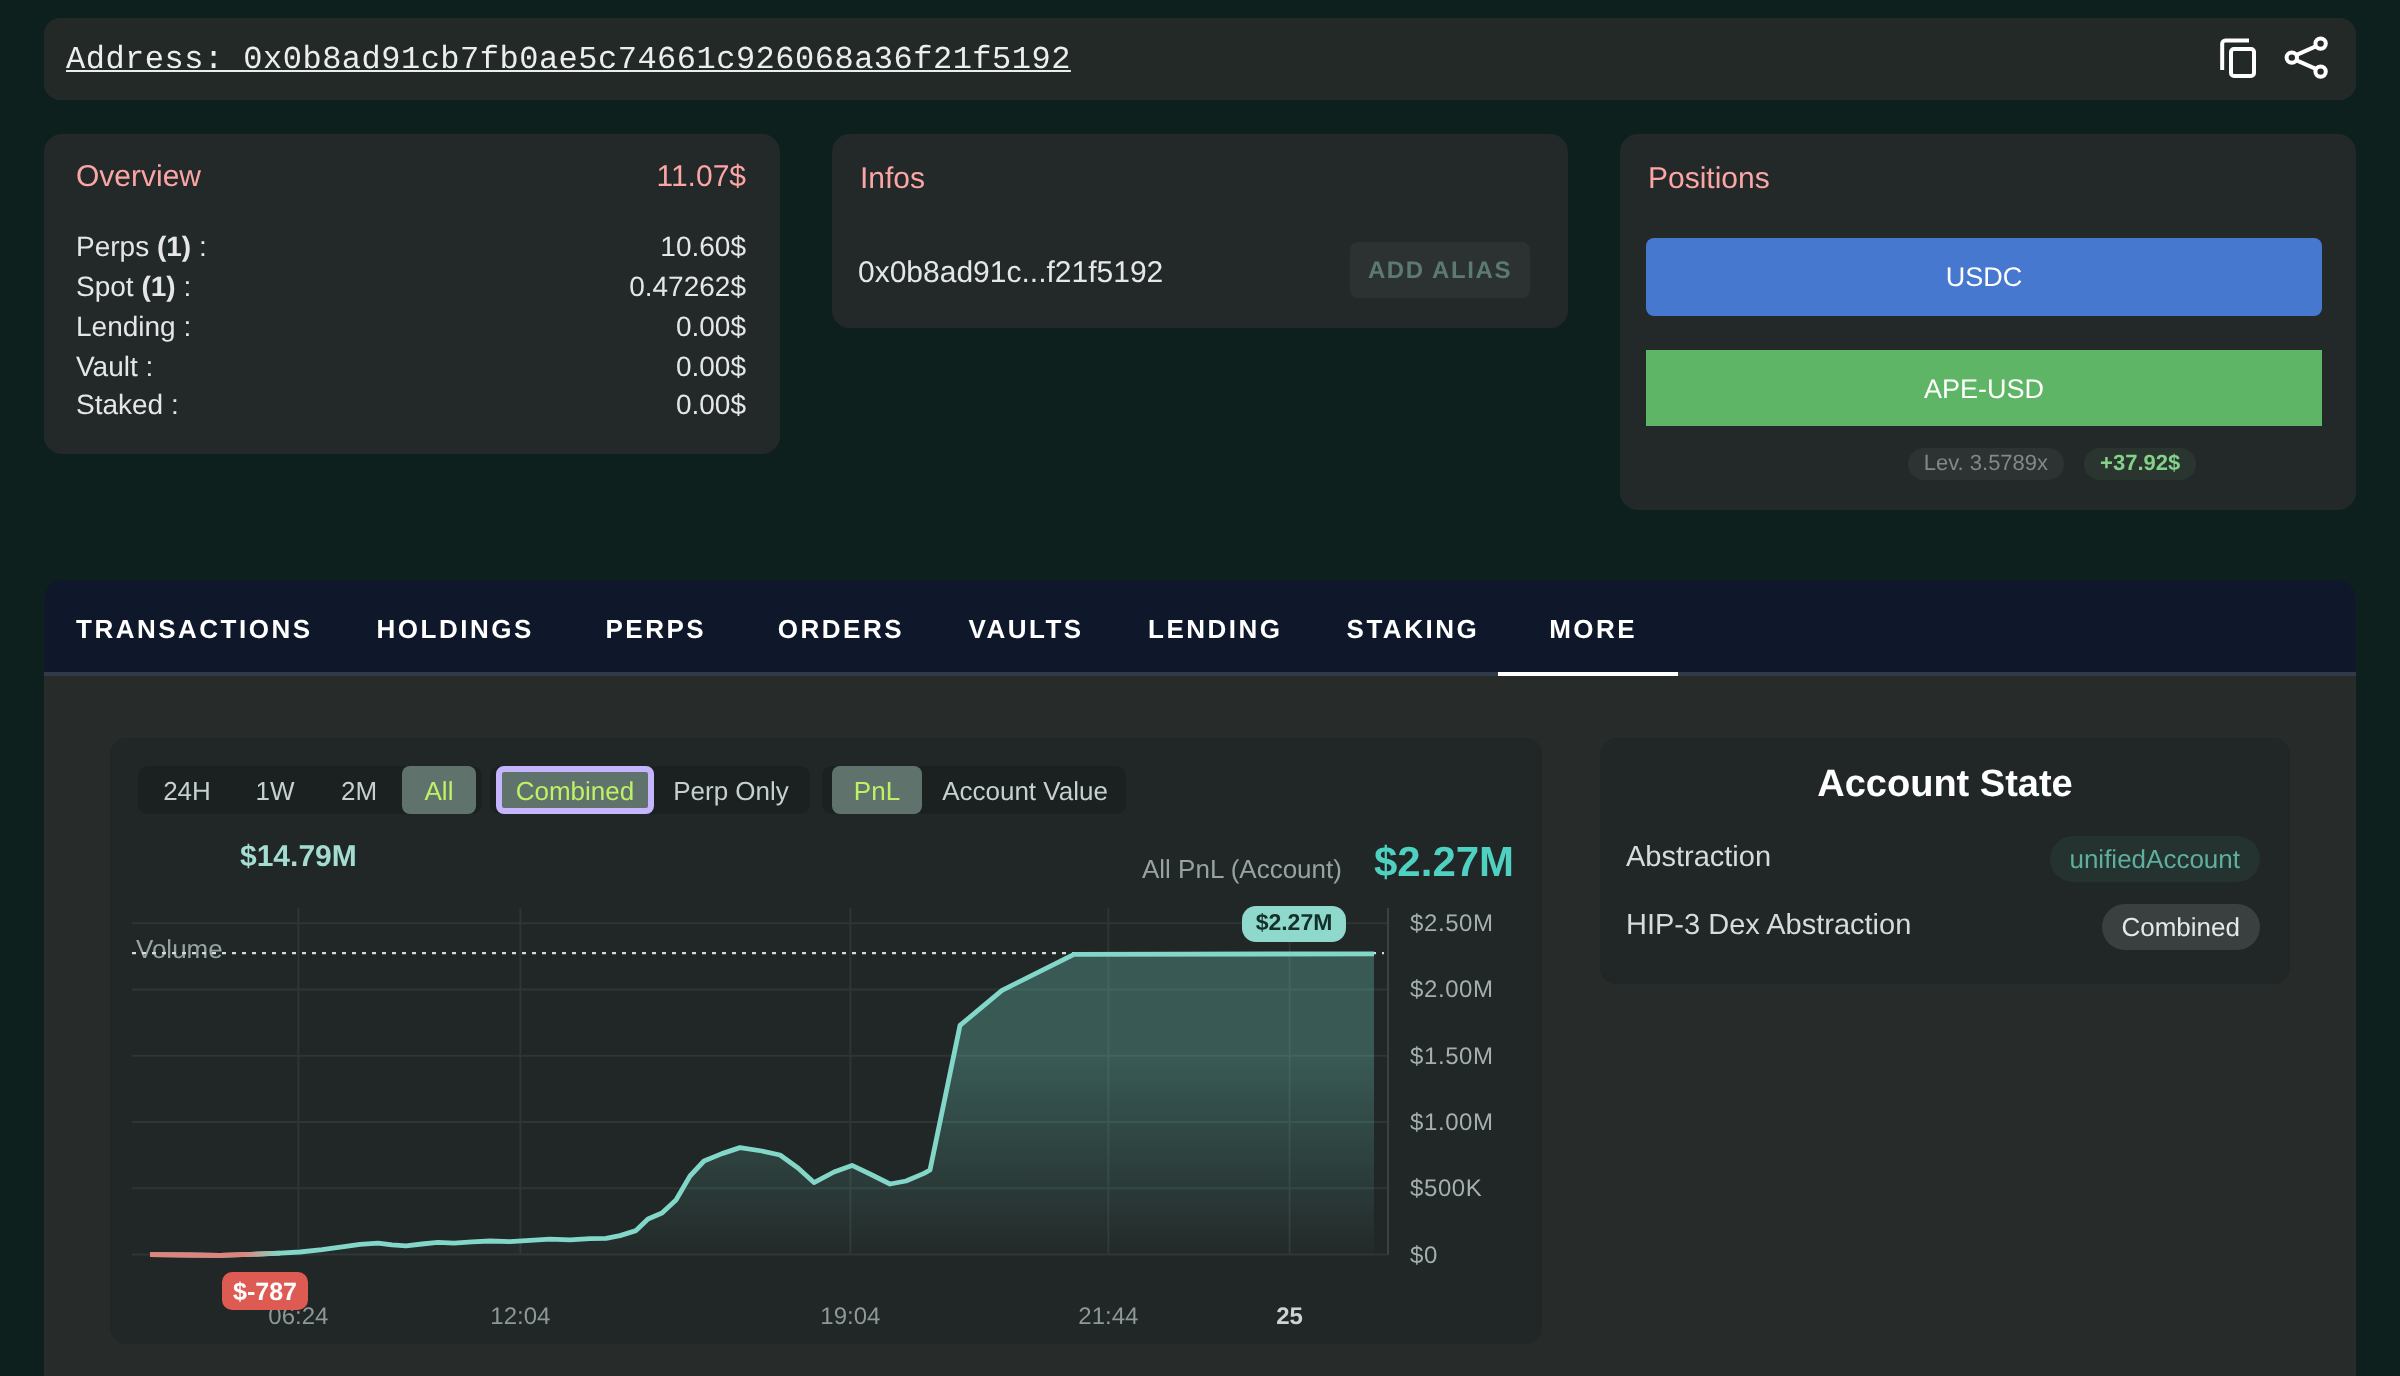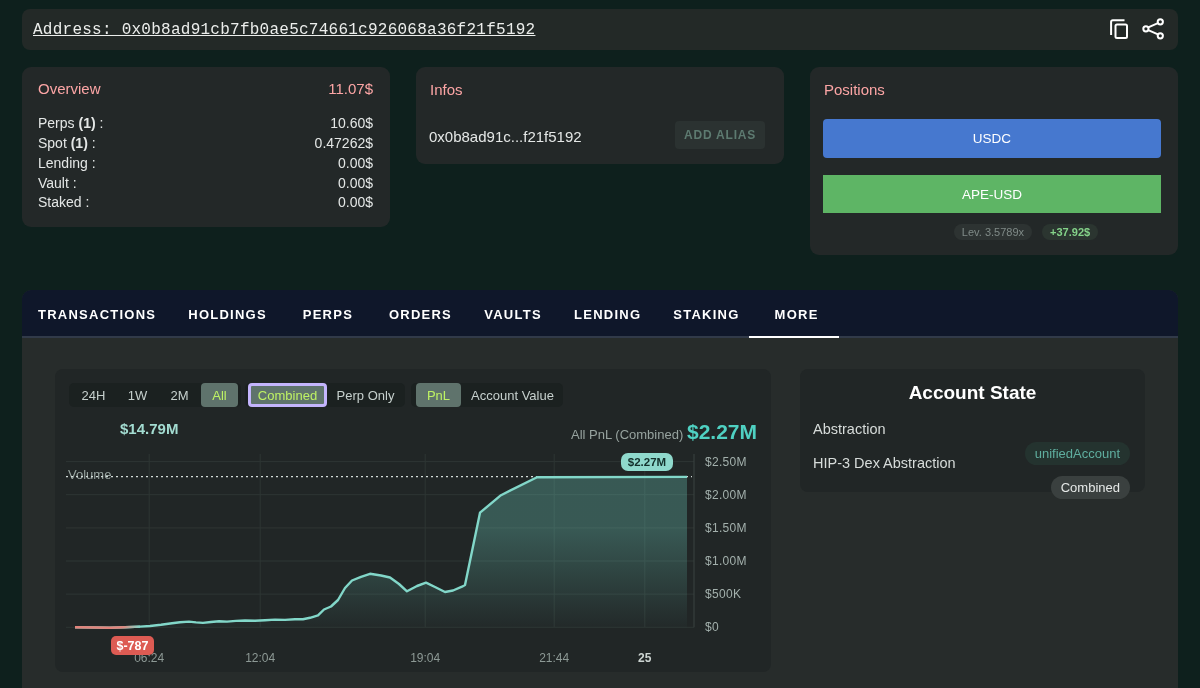--- a/index.html
+++ b/index.html
@@ -37,21 +37,21 @@
   .vnum1 { position:absolute; font-size:15px; font-weight:bold; color:#a3dcd1; }
   .vnum2 { position:absolute; font-size:21px; font-weight:bold; color:#4fd1c2; }
   .chip227 { position:absolute; left:566px; top:84px; width:52px; height:18px; background:#8fd9cc; color:#13302b; font-size:11.5px; font-weight:bold; border-radius:7px; display:flex; align-items:center; justify-content:center; }
   .chipred { position:absolute; left:56px; top:267px; width:43px; height:19px; background:#dd5b53; color:#fff; font-size:12.5px; font-weight:bold; border-radius:5px; display:flex; align-items:center; justify-content:center; }
 
   
   #acct { left:800px; top:369px; width:345px; height:123px; background:#212626; border-radius:8px; }
   #acct h2 { text-align:center; font-size:19px; color:#fff; margin-top:13px; }
   .arow { position:absolute; left:13px; right:15px; height:22px; }
   .arow .l { position:absolute; left:0; top:50%; transform:translateY(-50%); font-size:14.5px; color:#d7dcda; }
-  .pill { position:absolute; right:0; top:0; height:23px; border-radius:12px; font-size:13px; display:flex; align-items:center; padding:0 10px;margin-top:24px; }
+  .pill { position:absolute; right:0; top:0; height:23px; border-radius:12px; font-size:13px; display:flex; align-items:center; padding:0 10px; }
 </style>
 </head>
 <body>
 
 <div class="abs" id="topbar">
   <div class="abs" id="addr">Address: 0x0b8ad91cb7fb0ae5c74661c926068a36f21f5192</div>
   <svg class="abs topicon" style="left:1085px" width="24" height="24" viewBox="0 0 24 24" fill="none" stroke="#fff" stroke-width="2">
     <rect x="8.5" y="7.5" width="11.5" height="13.5" rx="1.5"></rect>
     <path d="M16.5 3.2 H5.7 A1.6 1.6 0 0 0 4.1 4.8 V17" stroke-linecap="square"></path>
   </svg>
@@ -115,21 +115,21 @@
     <div class="bt sel" style="width:79px; border:3px solid #c4b5fd;">Combined</div>
     <div class="bt" style="width:73px;">Perp Only</div>
   </div>
   <div class="bgroup" style="left:356px;">
     <div class="bt sel" style="width:45px; margin-left:2px;">PnL</div>
     <div class="bt" style="width:94px; margin-left:2.5px;">Account Value</div>
   </div>
   <div id="volrow">
     <span class="vlab" style="left:13px; top:6px;margin-top:40px;">Volume</span>
     <span class="vnum1" style="left:65px; top:-1px;">$14.79M</span>
-    <span class="vlab" style="left:516px; top:6px;">All PnL (Combined)</span>
+    <span class="vlab" style="left:516px; top:6px;">All PnL (Account)</span>
     <span class="vnum2" style="left:632px; top:-1px;">$2.27M</span>
   </div>
   <svg class="abs" style="left:0; top:0;" width="716" height="303" viewBox="0 0 716 303">
     <defs>
       <linearGradient id="fillg" x1="0" y1="0.35" x2="0" y2="1">
         <stop offset="0" stop-color="#6ed0c0" stop-opacity="0.30"></stop>
         <stop offset="1" stop-color="#6ed0c0" stop-opacity="0.02"></stop>
       </linearGradient>
       <linearGradient id="pinkg" x1="0" y1="0" x2="1" y2="0">
         <stop offset="0" stop-color="#e2837b"></stop>

